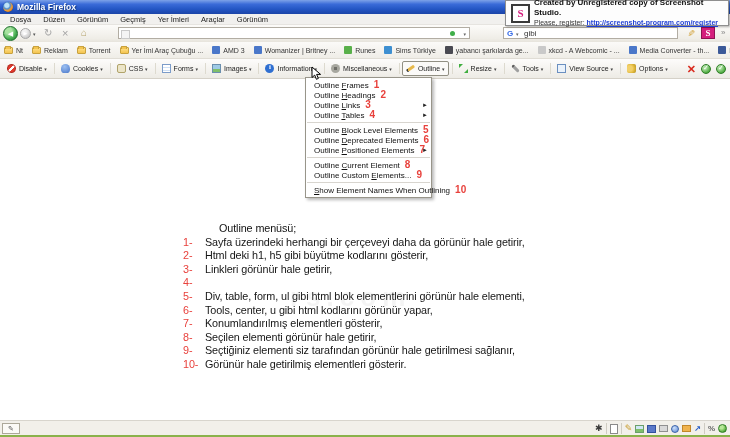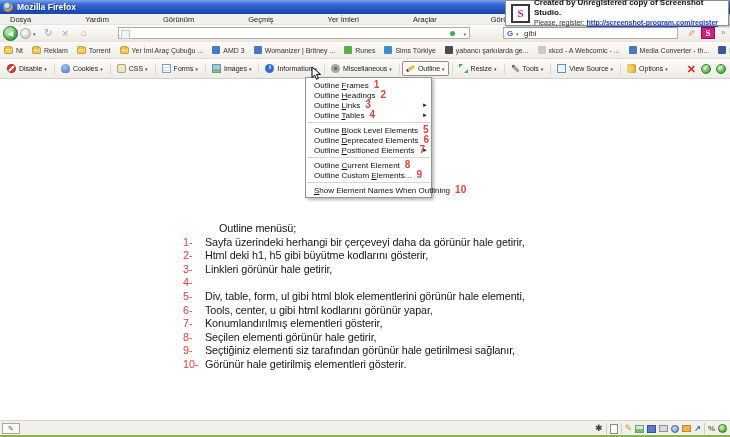--- a/index.html
+++ b/index.html
@@ -20,21 +20,21 @@
     box-shadow:1px 1px 2px rgba(0,0,0,.3);}
   .wm-logo{width:15px;height:15px;margin:0 4px 0 5px;background:#fff;border:2px solid #3a3a3a;
     color:#d41f7d;font-size:11px;font-weight:bold;display:flex;align-items:center;justify-content:center;
     flex:0 0 auto;font-family:"Liberation Serif",serif;}
   .wm-text{line-height:10px;}
   .wm-l1{font-size:8px;font-weight:bold;color:#111;}
   .wm-l2{font-size:7px;color:#333;}
   .wm-l2 a{color:#1f3fd4;font-weight:bold;}
   
   #menubar{position:absolute;left:0;top:14px;width:730px;height:11px;background:#f1f0ee;
-    border-bottom:1px solid #e6e4e0;display:flex;align-items:center;padding-left:4px;box-sizing:border-box;gap:42px;}
+    border-bottom:1px solid #e6e4e0;display:flex;align-items:center;padding-left:4px;box-sizing:border-box;}
   .mb-item{font-size:7.5px;color:#222;padding:0 6px;}
   
   #navbar{position:absolute;left:0;top:25px;width:730px;height:17px;
     background:linear-gradient(180deg,#fcfbf9 0%,#efede7 80%,#e7e4dc 100%);
     border-bottom:1px solid #e2dfd8;}
   .back-btn{position:absolute;left:3px;top:1px;width:15px;height:15px;border-radius:50%;
     background:radial-gradient(circle at 35% 30%,#a8e3a0 0 25%,#49b054 60%,#1f7d2c 100%);
     border:1px solid #1c6e2a;box-sizing:border-box;color:#fff;font-size:7px;line-height:13px;text-align:center;}
   .fwd-btn{position:absolute;left:20px;top:3px;width:11px;height:11px;border-radius:50%;
     background:radial-gradient(circle at 35% 30%,#f2f2f2 0 25%,#cfcfcf 70%,#b5b5b5 100%);
@@ -160,21 +160,21 @@
       <div class="wm-l1">Created by Unregistered copy of Screenshot Studio.</div>
       <div class="wm-l2">
         <span>Please, register:</span>
         <a href="#">http://screenshot-program.com/register</a>
       </div>
     </span>
   </div>
 
   <div id="menubar">
       <span class="mb-item">Dosya</span>
-      <span class="mb-item">Yardım</span>
+      <span class="mb-item">Düzen</span>
       <span class="mb-item">Görünüm</span>
       <span class="mb-item">Geçmiş</span>
       <span class="mb-item">Yer İmleri</span>
       <span class="mb-item">Araçlar</span>
       <span class="mb-item">Görünüm</span>
     </div>
 
   <div id="navbar">
     <span class="back-btn">◀</span>
     <span class="fwd-btn">▶</span>

